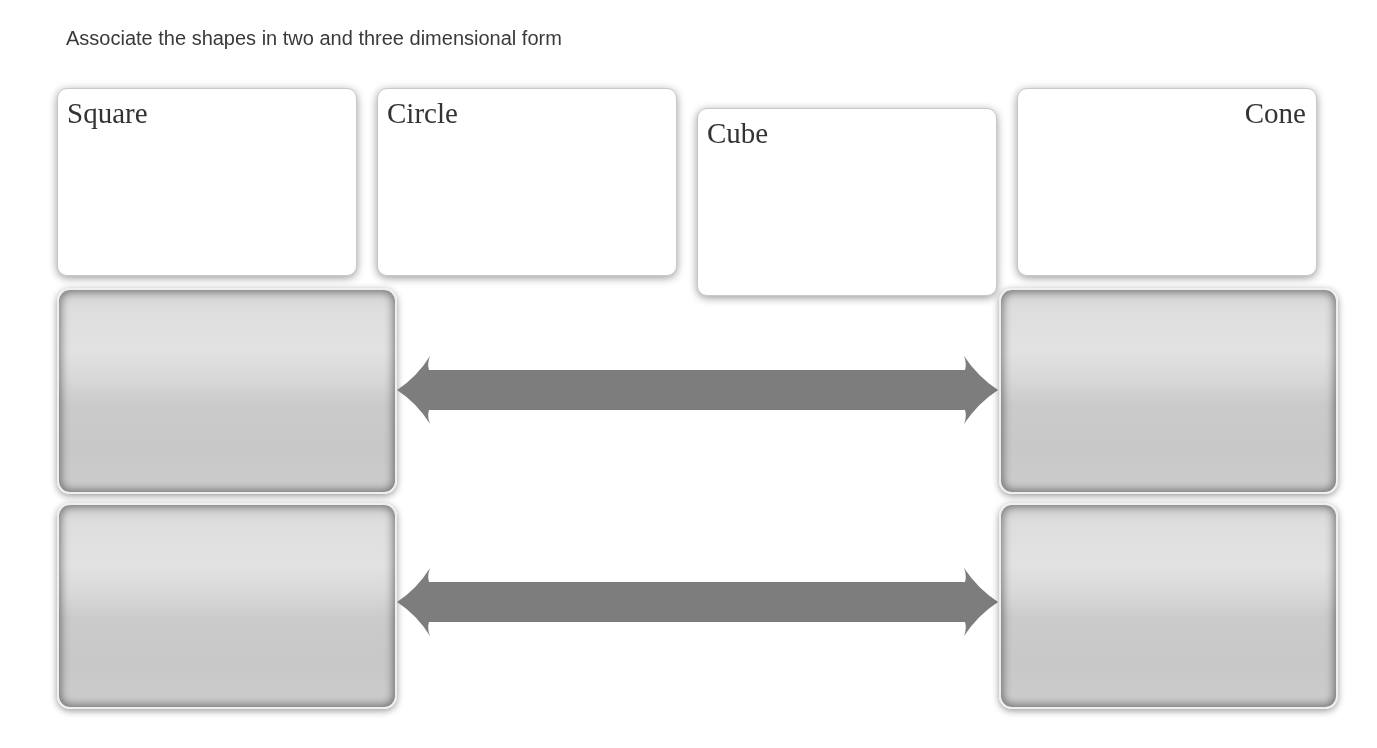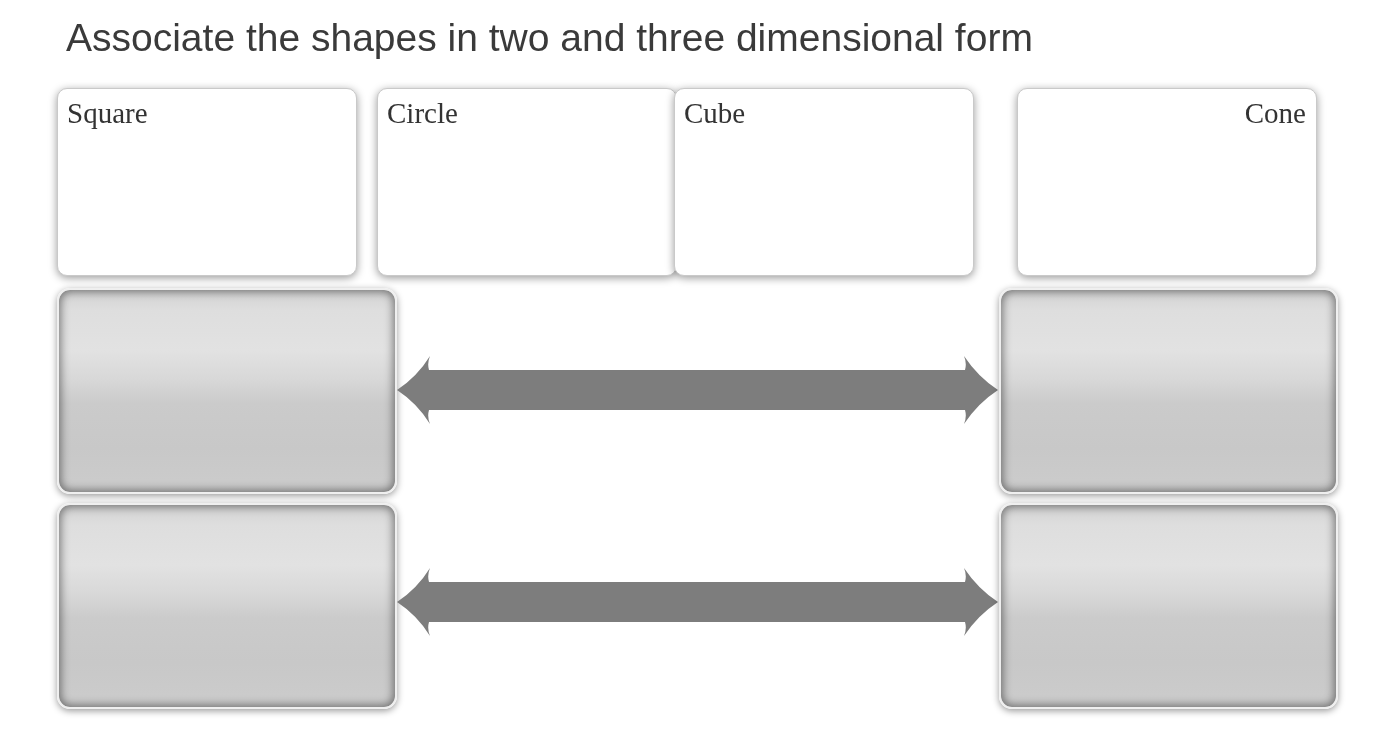--- a/index.html
+++ b/index.html
@@ -12,21 +12,21 @@
     position: relative;
     width: 1377px;
     height: 748px;
     background: #ffffff;
     overflow: hidden;
   }
   .page-title {
     position: absolute;
     left: 66px;
     top: 19px;
-    font-size: 39px;
+    font-size: 20px;
     line-height: 38px;
     color: #3a3a3a;
     letter-spacing: 0px;
     white-space: nowrap;
   }
   .card {
     position: absolute;
     top: 88px;
     width: 300px;
     height: 188px;
@@ -40,21 +40,21 @@
   .card .card-label {
     display: block;
     padding: 6px 10px 0 9px;
     font-size: 29px;
     line-height: 36px;
     color: #333333;
     font-family: Liberation Serif, serif;
   }
   .card-1 { left: 57px; }
   .card-2 { left: 377px; }
-  .card-3 { left: 674px; }
+  .card-3 { left: 697px; margin-top: 20px; }
   .card-4 { left: 1017px; text-align: right; }
 
   .dropzone {
     position: absolute;
     width: 340px;
     height: 206px;
     box-sizing: border-box;
     border: 2px solid #efefef;
     border-radius: 13px;
     background: linear-gradient(180deg,

